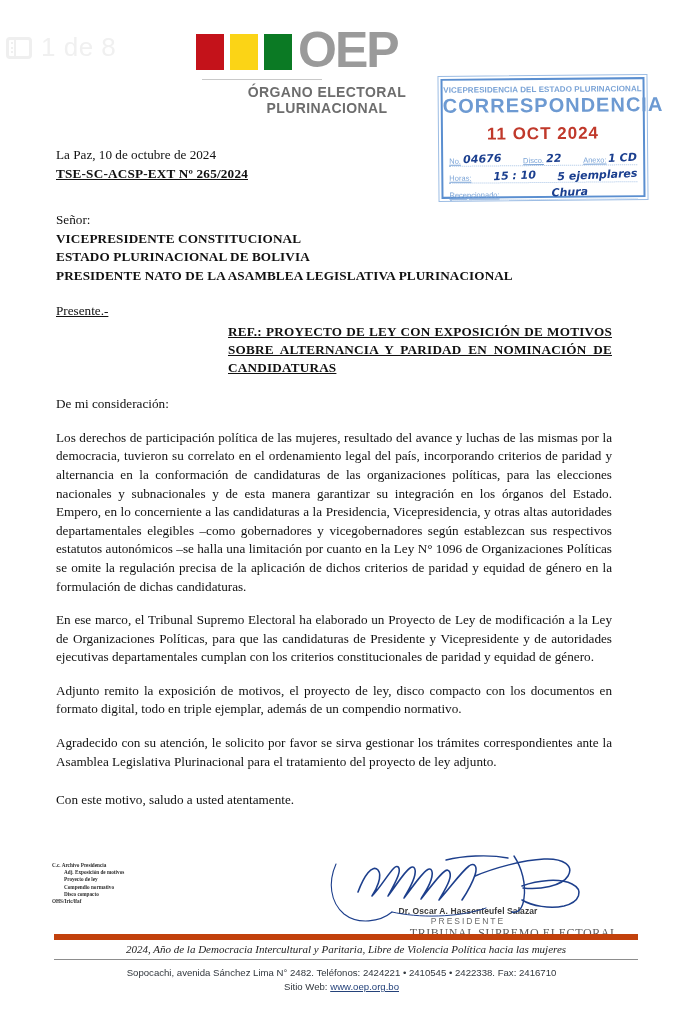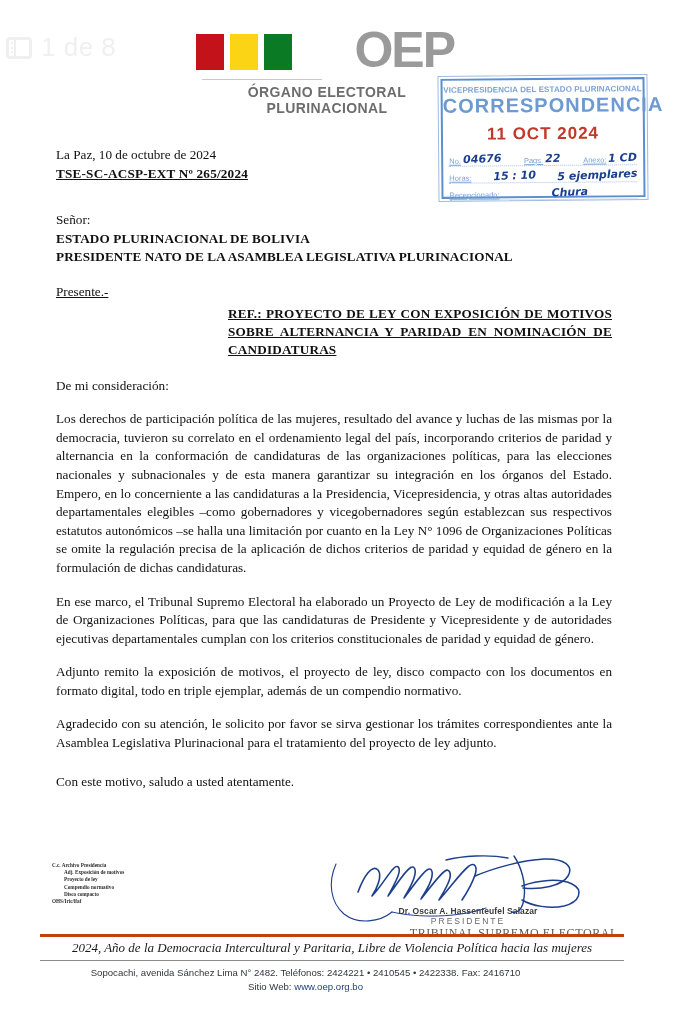--- a/index.html
+++ b/index.html
@@ -60,21 +60,21 @@
   #letterhead {
     position: absolute;
     top: 28px;
     left: 196px;
     width: 258px;
     text-align: center;
   }
   .logo-row {
     display: flex;
     align-items: flex-start;
-    justify-content: space-between;
+    justify-content: flex-start;
     gap: 0;
     height: 48px;
   }
   .flag {
     display: flex;
     gap: 6px;
     padding-top: 6px;
   }
   .flag span {
     display: block;
@@ -269,45 +269,47 @@
     font-size: 12px;
     color: #5a5a5a;
     letter-spacing: 0.6px;
     text-align: right;
   }
 
   
   #slogan {
     position: absolute;
     top: 934px;
-    left: 40px;
+    left: 54px;
     width: 584px;
-    border-top: 3px solid #c2410c;
+    border-top: 6px solid #c2410c;
     border-bottom: 1px solid #8d8d8d;
     padding: 3px 0 4px 0;
     text-align: center;
     font-style: italic;
-    font-size: 13px;
+    font-size: 11px;
     color: #1b1b1b;
   }
 
   
   #footer {
     position: absolute;
     top: 966px;
     left: 0;
     width: 611px;
     text-align: center;
     font-family: "Liberation Sans", sans-serif;
     font-size: 9.6px;
     color: #30363c;
     line-height: 14px;
+    padding-left: 36px;
   }
   #footer .url {
     color: #24427a;
+    text-decoration: underline;
   }
 </style>
 </head>
 <body>
 
 <div id="page-indicator">
   <span class="panel-icon">
     <span class="strip">
         <i></i>
         <i></i>
@@ -332,21 +334,21 @@
 
 <div id="reception-stamp" style="border-color: rgb(91, 143, 208);">
   <div class="stamp-line1">VICEPRESIDENCIA DEL ESTADO PLURINACIONAL</div>
   <div class="stamp-line2">CORRESPONDENCIA</div>
   <div class="stamp-date" style="color: rgb(192, 57, 43);">11 OCT 2024</div>
   <div class="stamp-fields">
     <div class="frow">
       <span class="flabel">No.</span>
       <span class="hand" style="color: rgb(27, 63, 143);">04676</span>
       <span class="fgrow"></span>
-      <span class="flabel">Pags.</span>
+      <span class="flabel">Disco.</span>
       <span class="hand" style="color: rgb(27, 63, 143);">22</span>
       <span class="fgrow"></span>
       <span class="flabel">Anexo:</span>
       <span class="hand" style="color: rgb(27, 63, 143);">1 CD</span>
     </div>
     <div class="frow">
       <span class="flabel">Horas:</span>
       <span class="fgrow"></span>
       <span class="hand" style="color: rgb(27, 63, 143);">15 : 10</span>
       <span class="fgrow"></span>
@@ -361,20 +363,21 @@
   </div>
 </div>
 
 <div id="letter">
 
   <div class="meta-city">La Paz, 10 de octubre de 2024</div>
   <div class="meta-code">TSE-SC-ACSP-EXT Nº 265/2024</div>
 
   <div id="addressee">
     <div>Señor:</div>
+    <div class="bold">VICEPRESIDENTE CONSTITUCIONAL</div>
     <div class="bold">ESTADO PLURINACIONAL DE BOLIVIA</div>
     <div class="bold">PRESIDENTE NATO DE LA ASAMBLEA LEGISLATIVA PLURINACIONAL</div>
     <div class="presente">Presente.-</div>
   </div>
 
   <div id="ref-block">
     <span>REF.: PROYECTO DE LEY CON EXPOSICIÓN DE MOTIVOS SOBRE ALTERNANCIA Y PARIDAD EN NOMINACIÓN DE CANDIDATURAS</span>
   </div>
 
   <div id="salutation">De mi consideración:</div>

